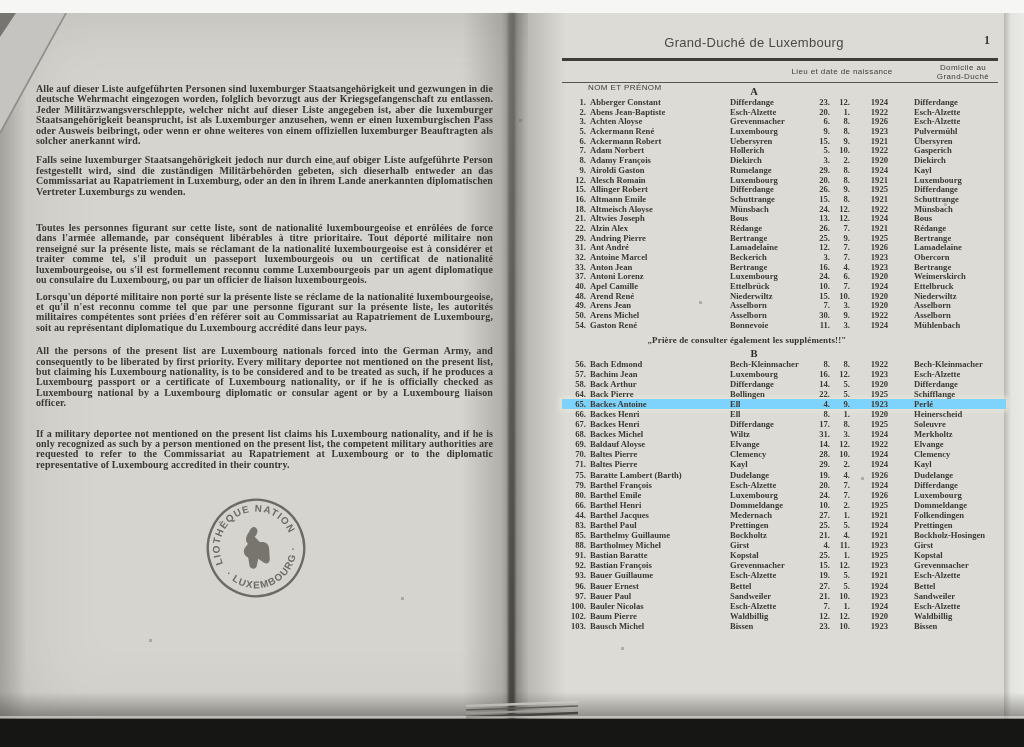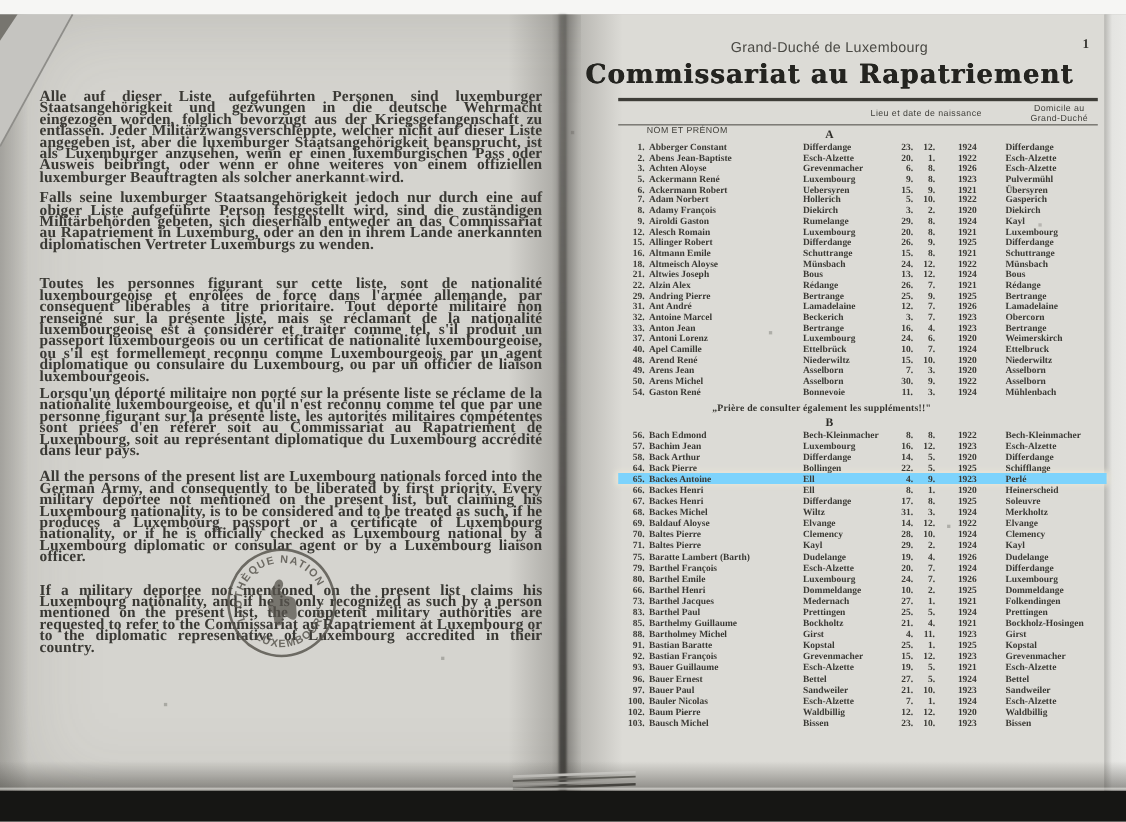--- a/index.html
+++ b/index.html
@@ -20,21 +20,21 @@
   .corner-svg{position:absolute;left:0;top:13px;}
   .fan-svg{position:absolute;left:466px;top:684px;}
   .specks{position:absolute;left:0;top:0;width:1px;height:1px;background:transparent;
     box-shadow:333px 163px 0 1px rgba(70,68,63,.35), 700px 302px 0 1px rgba(70,68,63,.3),
                862px 478px 0 1px rgba(70,68,63,.3), 402px 598px 0 1px rgba(70,68,63,.3),
                945px 204px 0 1px rgba(70,68,63,.25), 622px 648px 0 1px rgba(70,68,63,.3),
                150px 640px 0 1px rgba(70,68,63,.3), 520px 120px 0 1px rgba(70,68,63,.25);}
 
   
   .page-left{position:absolute;left:36px;top:84px;width:457px;color:#3a3934;}
-  .para{font-size:14px;line-height:10.4px;text-align:justify;font-weight:bold;letter-spacing:.1px;margin:0;}
+  .para{font-size:10px;line-height:10.4px;text-align:justify;font-weight:bold;letter-spacing:.1px;margin:0;}
   .para.p2{margin-top:9px;}
   .para.p3{margin-top:26px;}
   .para.p4{margin-top:6px;}
   .para.p5{margin-top:13px;}
   .para.p6{margin-top:20px;}
 
   .stamp{position:absolute;left:197px;top:489px;transform:rotate(-22deg);opacity:.82;}
   .stamp-ring{fill:none;stroke:#56534c;stroke-width:2.4;}
   .stamp-text{fill:#56534c;font-family:"Liberation Sans",sans-serif;font-size:10px;font-weight:bold;letter-spacing:1.2px;}
   .stamp-lion{fill:#56534c;opacity:.9;}
@@ -104,21 +104,20 @@
     </text>
     <text class="stamp-text">
       <textPath href="#arcBottom" startOffset="50%" text-anchor="middle">· LUXEMBOURG ·</textPath>
     </text>
     <path class="stamp-lion" d="M60,42 c4,-5 9,-3 8,2 c-1,3 -3,4 -5,5 l3,7 c5,1 8,5 6,10 l-3,9 c-1,4 -5,5 -7,2 l-4,-6 -4,6 c-2,3 -6,2 -7,-2 l2,-9 c-3,-3 -3,-7 0,-10 l5,-3 c-2,-4 1,-8 6,-11 z"></path>
   </svg>
 
   <div class="page-right">
     <div class="page-num">1</div>
     <div class="rp-head-small">Grand-Duché de Luxembourg</div>
-    <div class="rp-title">Commissariat au Rapatriement</div>
 
     <div class="rule-thick"></div>
     <div class="col-heads">
       <div class="ch-name">NOM ET PRÉNOM</div>
       <div class="ch-birth">Lieu et date de naissance</div>
       <div class="ch-dom">Domicile au Grand-Duché</div>
     </div>
     <div class="rule-thin"></div>
 
     <div>
@@ -473,21 +472,21 @@
           <div class="trow">
             <span class="c-no">66.</span>
             <span class="c-name">Barthel Henri</span>
             <span class="c-birth">Dommeldange</span>
             <span class="c-d">10.</span>
             <span class="c-m">2.</span>
             <span class="c-y">1925</span>
             <span class="c-dom">Dommeldange</span>
           </div>
           <div class="trow">
-            <span class="c-no">73.</span>
+            <span class="c-no">44.</span>
             <span class="c-name">Barthel Jacques</span>
             <span class="c-birth">Medernach</span>
             <span class="c-d">27.</span>
             <span class="c-m">1.</span>
             <span class="c-y">1921</span>
             <span class="c-dom">Folkendingen</span>
           </div>
           <div class="trow">
             <span class="c-no">83.</span>
             <span class="c-name">Barthel Paul</span>

